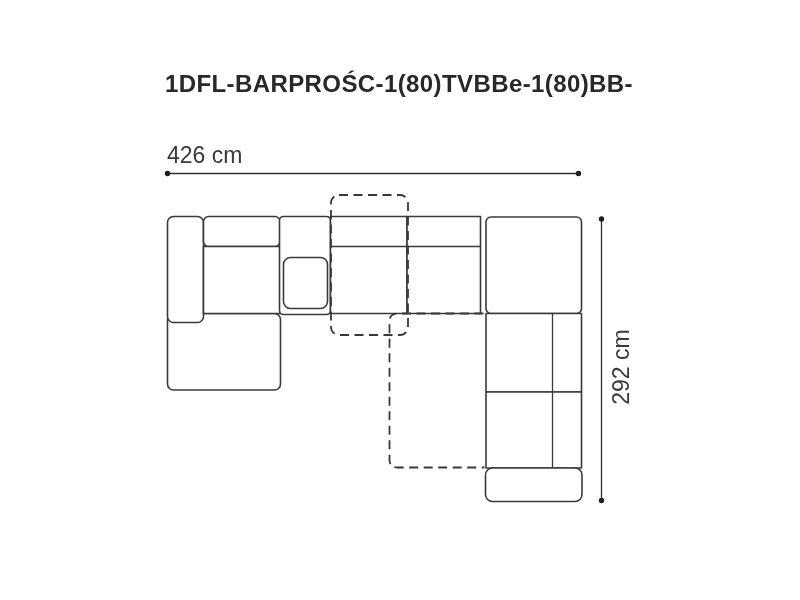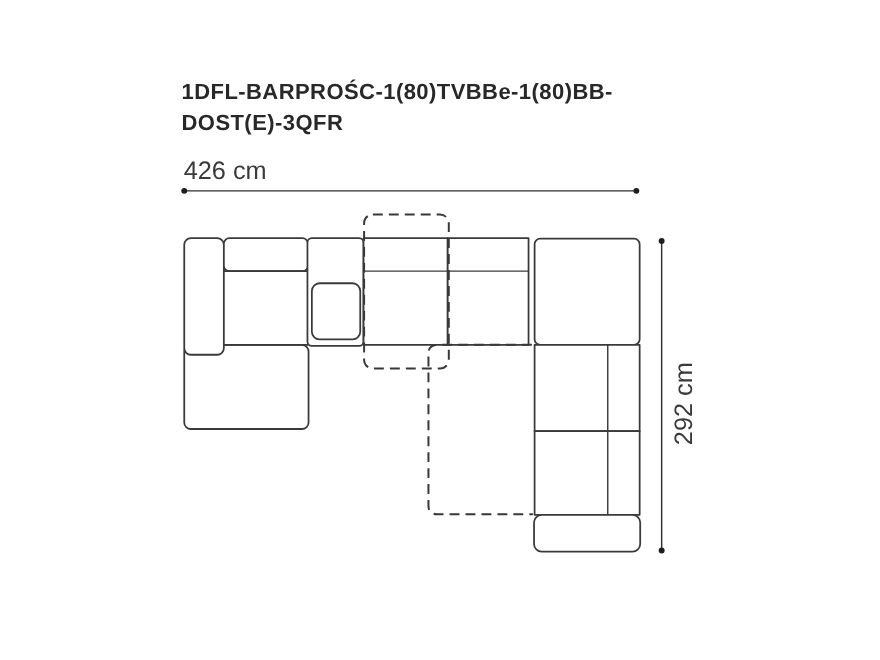--- a/index.html
+++ b/index.html
@@ -13,21 +13,21 @@
     height: 600px;
     background: #ffffff;
     overflow: hidden;
     font-family: "Liberation Sans", sans-serif;
   }
   .title {
     position: absolute;
     left: 165px;
     top: 70px;
     width: 480px;
-    font-size: 20px;
+    font-size: 24px;
     line-height: 28px;
     font-weight: 700;
     letter-spacing: 0.4px;
     color: #282828;
   }
   .title span { display: block; }
   .dim-label {
     color: #3a3a3a;
     font-size: 23px;
     font-weight: 400;
@@ -74,21 +74,20 @@
   }
   .dimdot { fill: #1e1e1e; }
 </style>
 </head>
 <body>
 
 <div id="stage">
 
   <div class="title">
     <span>1DFL-BARPROŚC-1(80)TVBBe-1(80)BB-</span>
-    <span>DOST(E)-3QFR</span>
   </div>
 
   <div id="dim-width-label" class="dim-label">426 cm</div>
   <div id="dim-height-label" class="dim-label">292 cm</div>
 
   <svg width="800" height="600" viewBox="0 0 800 600">
 
     <g>
       <line class="dimline" x1="167.5" y1="173.5" x2="578.5" y2="173.5"></line>
       <circle class="dimdot" cx="167.5" cy="173.5" r="2.7"></circle>

